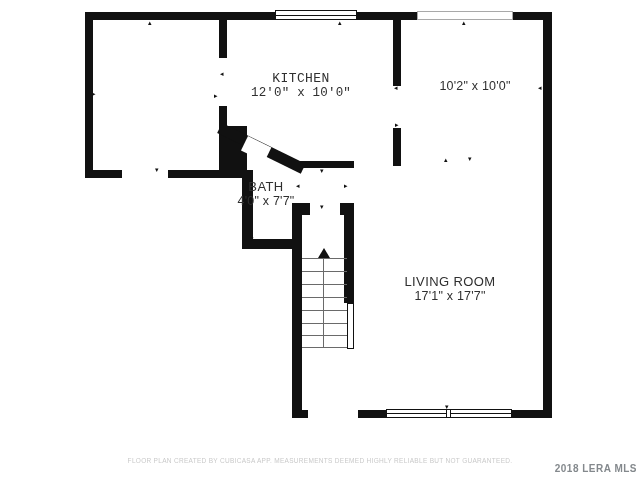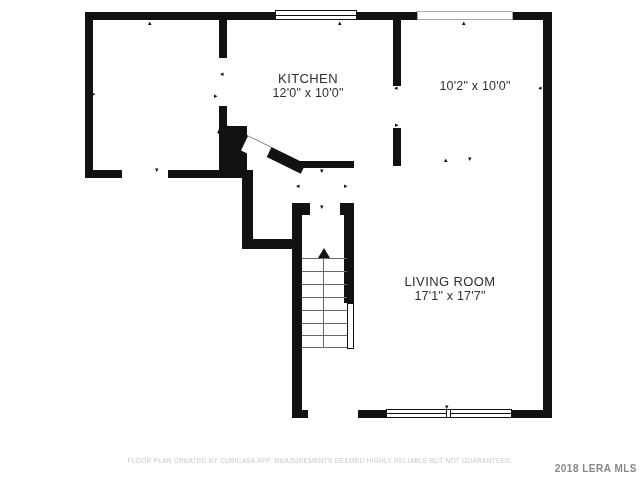--- a/index.html
+++ b/index.html
@@ -109,26 +109,30 @@
   <span class="tick" style="left:538px;top:84px;">◂</span>
   <span class="tick" style="left:444px;top:156px;">▴</span>
   <span class="tick" style="left:468px;top:155px;">▾</span>
   <span class="tick" style="left:320px;top:167px;">▾</span>
   <span class="tick" style="left:296px;top:182px;">◂</span>
   <span class="tick" style="left:344px;top:182px;">▸</span>
   <span class="tick" style="left:320px;top:203px;">▾</span>
   <span class="tick" style="left:250px;top:235px;">▾</span>
   <span class="tick" style="left:445px;top:403px;">▾</span>
 
-  <div class="room-label" style="left:308px;top:71px;">
+  <div class="room-label" style="left:301px;top:71px;font-family:Liberation Mono, monospace;">
     <span class="room-name">KITCHEN</span>
     <span class="room-dims">12'0" x 10'0"</span>
   </div>
   <div class="room-label" style="left:475px;top:79px;">
     <span class="room-dims">10'2" x 10'0"</span>
+  </div>
+  <div class="room-label" style="left:266px;top:179px;">
+    <span class="room-name">BATH</span>
+    <span class="room-dims">4'0" x 7'7"</span>
   </div>
   <div class="room-label" style="left:450px;top:274px;">
     <span class="room-name">LIVING ROOM</span>
     <span class="room-dims">17'1" x 17'7"</span>
   </div>
 
   <div class="disclaimer">FLOOR PLAN CREATED BY CUBICASA APP. MEASUREMENTS DEEMED HIGHLY RELIABLE BUT NOT GUARANTEED.</div>
   <div class="branding">2018 LERA MLS</div>
 
 </div>

